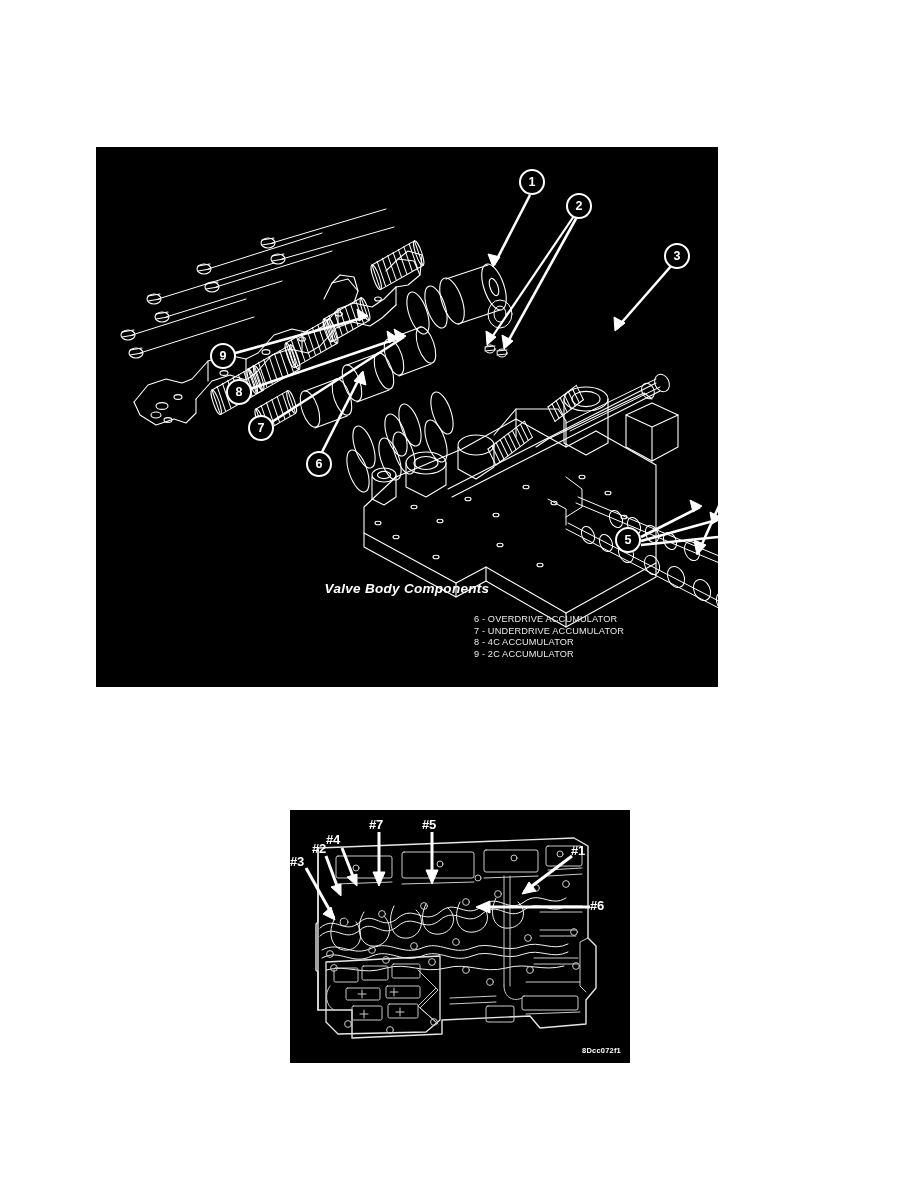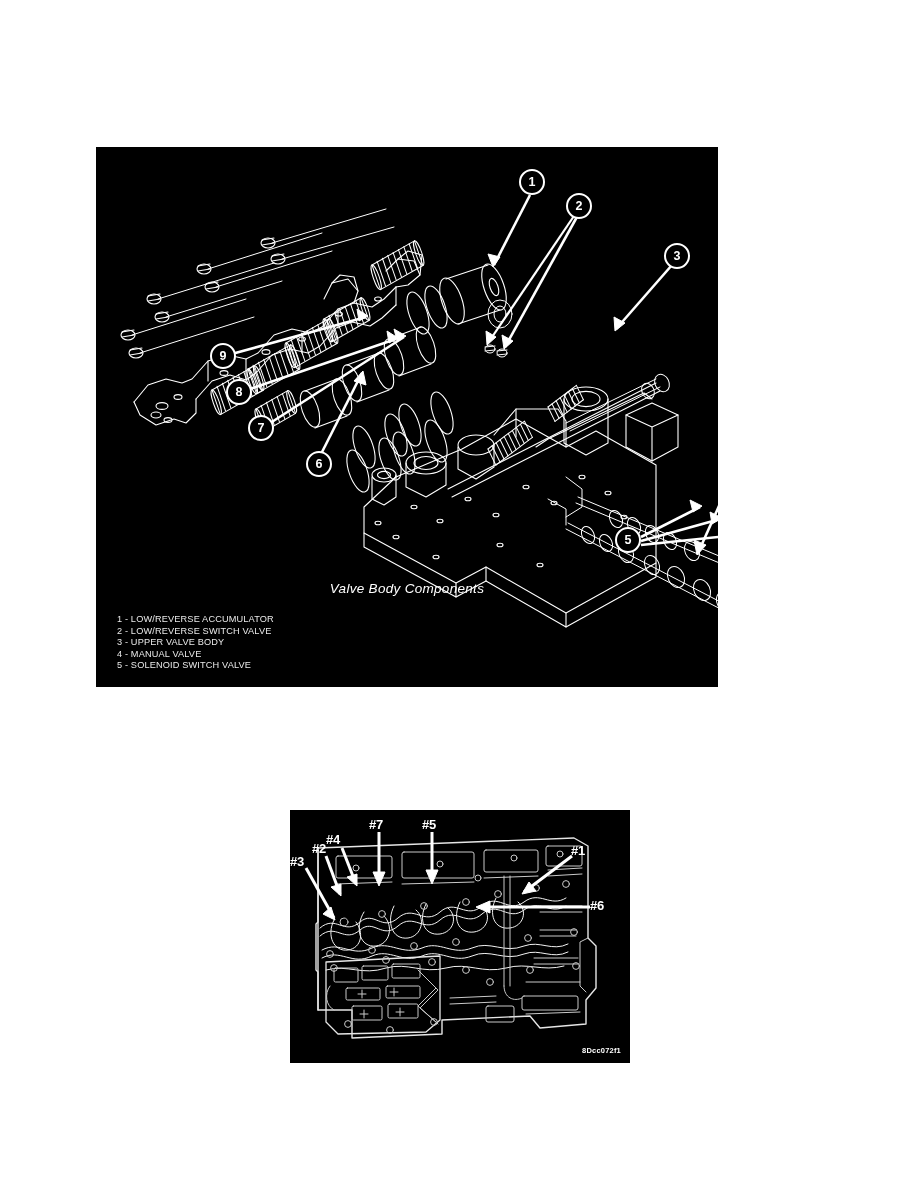--- a/index.html
+++ b/index.html
@@ -22,21 +22,21 @@
 
   .art{ position:absolute; left:0; top:0; width:100%; height:100%; }
   .art svg{ display:block; width:100%; height:100%; }
 
   
   .caption{
     position:absolute;
     left:0; top:434px; width:100%;
     text-align:center;
     color:#ffffff;
-    font-weight:normal;
+    font-weight:bold;
     font-style:italic;
     font-size:13.5px;
     letter-spacing:.3px;
     white-space:nowrap;
   }
 
   
   .legend{
     position:absolute;
     top:467px;
@@ -412,26 +412,25 @@
   </div>
   <div class="callout" style="left:130px; top:232px;">
     <span>8</span>
   </div>
   <div class="callout" style="left:114px; top:196px;">
     <span>9</span>
   </div>
 
   <div class="caption">Valve Body Components</div>
 
-  <div class="legend" id="legend-col-left">
-    <span class="legend-item">1 - LOW/REVERSE ACCUMULATOR</span>
-    <span class="legend-item">2 - LOW/REVERSE SWITCH VALVE</span>
-    <span class="legend-item">3 - UPPER VALVE BODY</span>
-    <span class="legend-item">4 - MANUAL VALVE</span>
-    <span class="legend-item">5 - SOLENOID SWITCH VALVE</span>
+  <div class="legend" id="legend-col-right">
+    <span class="legend-item">6 - OVERDRIVE ACCUMULATOR</span>
+    <span class="legend-item">7 - UNDERDRIVE ACCUMULATOR</span>
+    <span class="legend-item">8 - 4C ACCUMULATOR</span>
+    <span class="legend-item">9 - 2C ACCUMULATOR</span>
   </div>
 </div>
 
 <div class="fig-panel" id="figure-2">
 
   <div class="art">
     <svg viewBox="0 0 340 253" preserveAspectRatio="none" aria-hidden="true">
       <g fill="none" stroke="#c9c9c9" stroke-width="1" stroke-linejoin="round" stroke-linecap="round">
 
         <path d="M28 38 L284 28 L298 36 L298 128 L306 136 L306 178 L296 190

